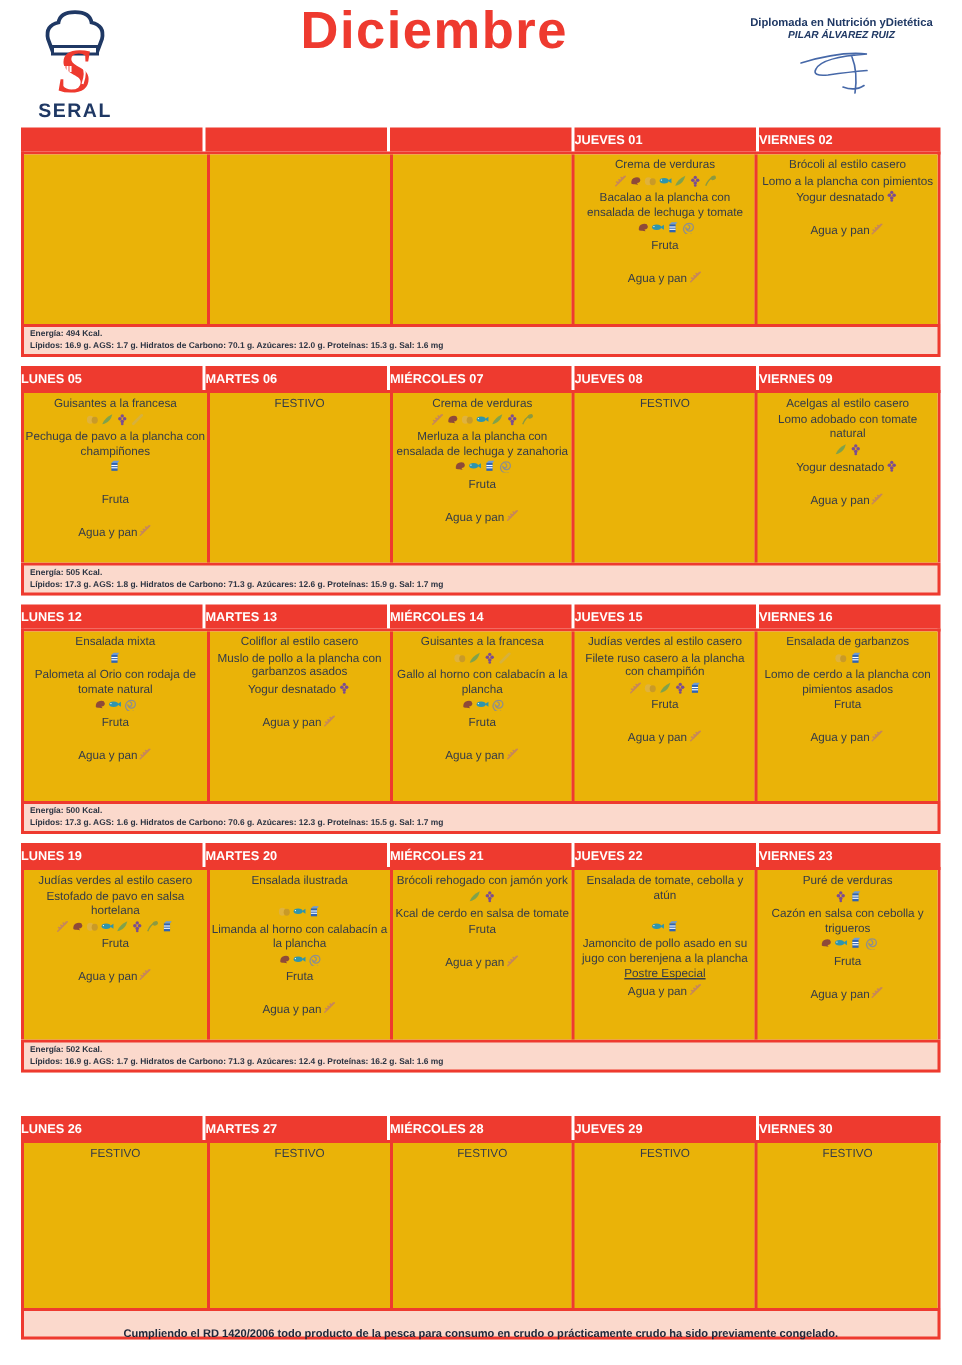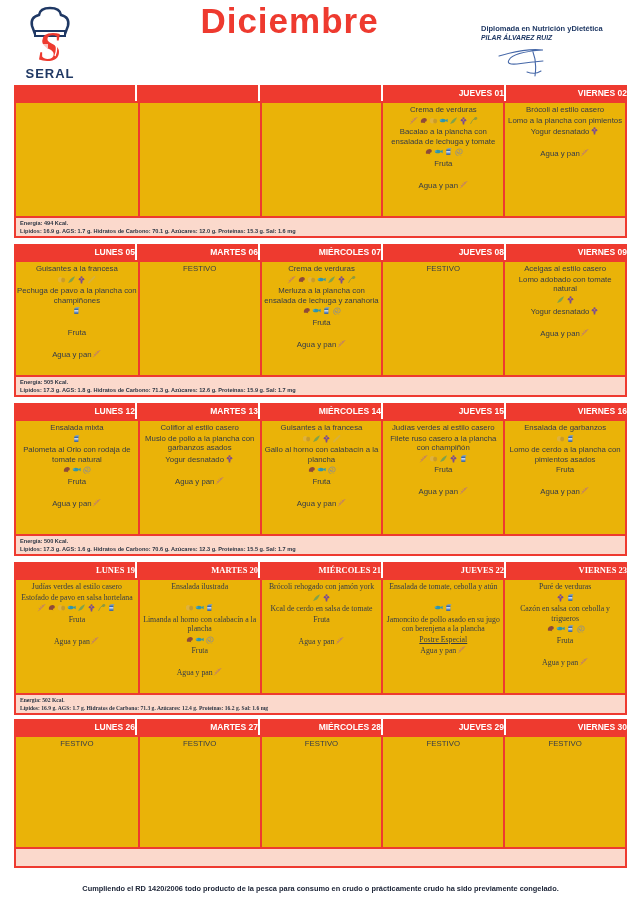--- a/index.html
+++ b/index.html
@@ -10,32 +10,32 @@
   body{
     width:641px;height:910px;background:#fff;position:relative;overflow:hidden;
     font-family:"Liberation Sans",sans-serif;color:var(--text);
   }
   
   .page-header{position:absolute;top:0;left:0;right:0;height:85px;display:flex;}
   .logo-wrap{width:98px;padding:4px 0 0 12px;}
   .head-center{flex:1;text-align:center;}
   .program-title{color:var(--navy);font-weight:bold;font-size:9px;margin-top:17px;letter-spacing:.2px;}
   .month-title{color:var(--red);font-weight:bold;font-size:35px;letter-spacing:1px;margin-top:1px;}
-  .head-right{width:160px;text-align:left;padding-top:24px;}
+  .head-right{width:160px;text-align:center;padding-top:10px;}
   .cred1{font-size:7.5px;font-weight:bold;color:var(--navy);}
   .cred2{font-size:6.8px;font-weight:bold;font-style:italic;color:var(--navy);margin-top:1px;}
   .sig{margin-top:1px;}
   
   #calendar{position:absolute;left:14px;right:14px;top:85px;}
   .week-block{margin-bottom:6px;}
-  .week-block:nth-child(4){margin-bottom:4px;font-family:Liberation Serif, serif;}
+  .week-block:nth-child(4){margin-bottom:29px;}
   .hdr-row{display:grid;grid-template-columns:repeat(5,1fr);gap:2px;}
   .hdr-cell{
     background:var(--red);color:#fff;font-weight:bold;font-size:8.5px;
-    text-align:right;height:16px;line-height:16px;overflow:hidden;white-space:nowrap;
+    text-align:left;height:16px;line-height:16px;overflow:hidden;white-space:nowrap;
   }
   .cell-row{display:grid;grid-template-columns:repeat(5,1fr);border:2px solid var(--red);border-bottom:none;}
   .day-cell{
     min-height:113px;padding:2px 1px;text-align:center;font-size:7.8px;line-height:1.22;
     color:#343b49;background:#eab308;
   }
   .day-cell + .day-cell{border-left:2px solid var(--red);}
   .week-block:nth-child(5) .day-cell{min-height:110px;}
   .line{min-height:9px;margin-bottom:1px;}
   .u{text-decoration:underline;}

